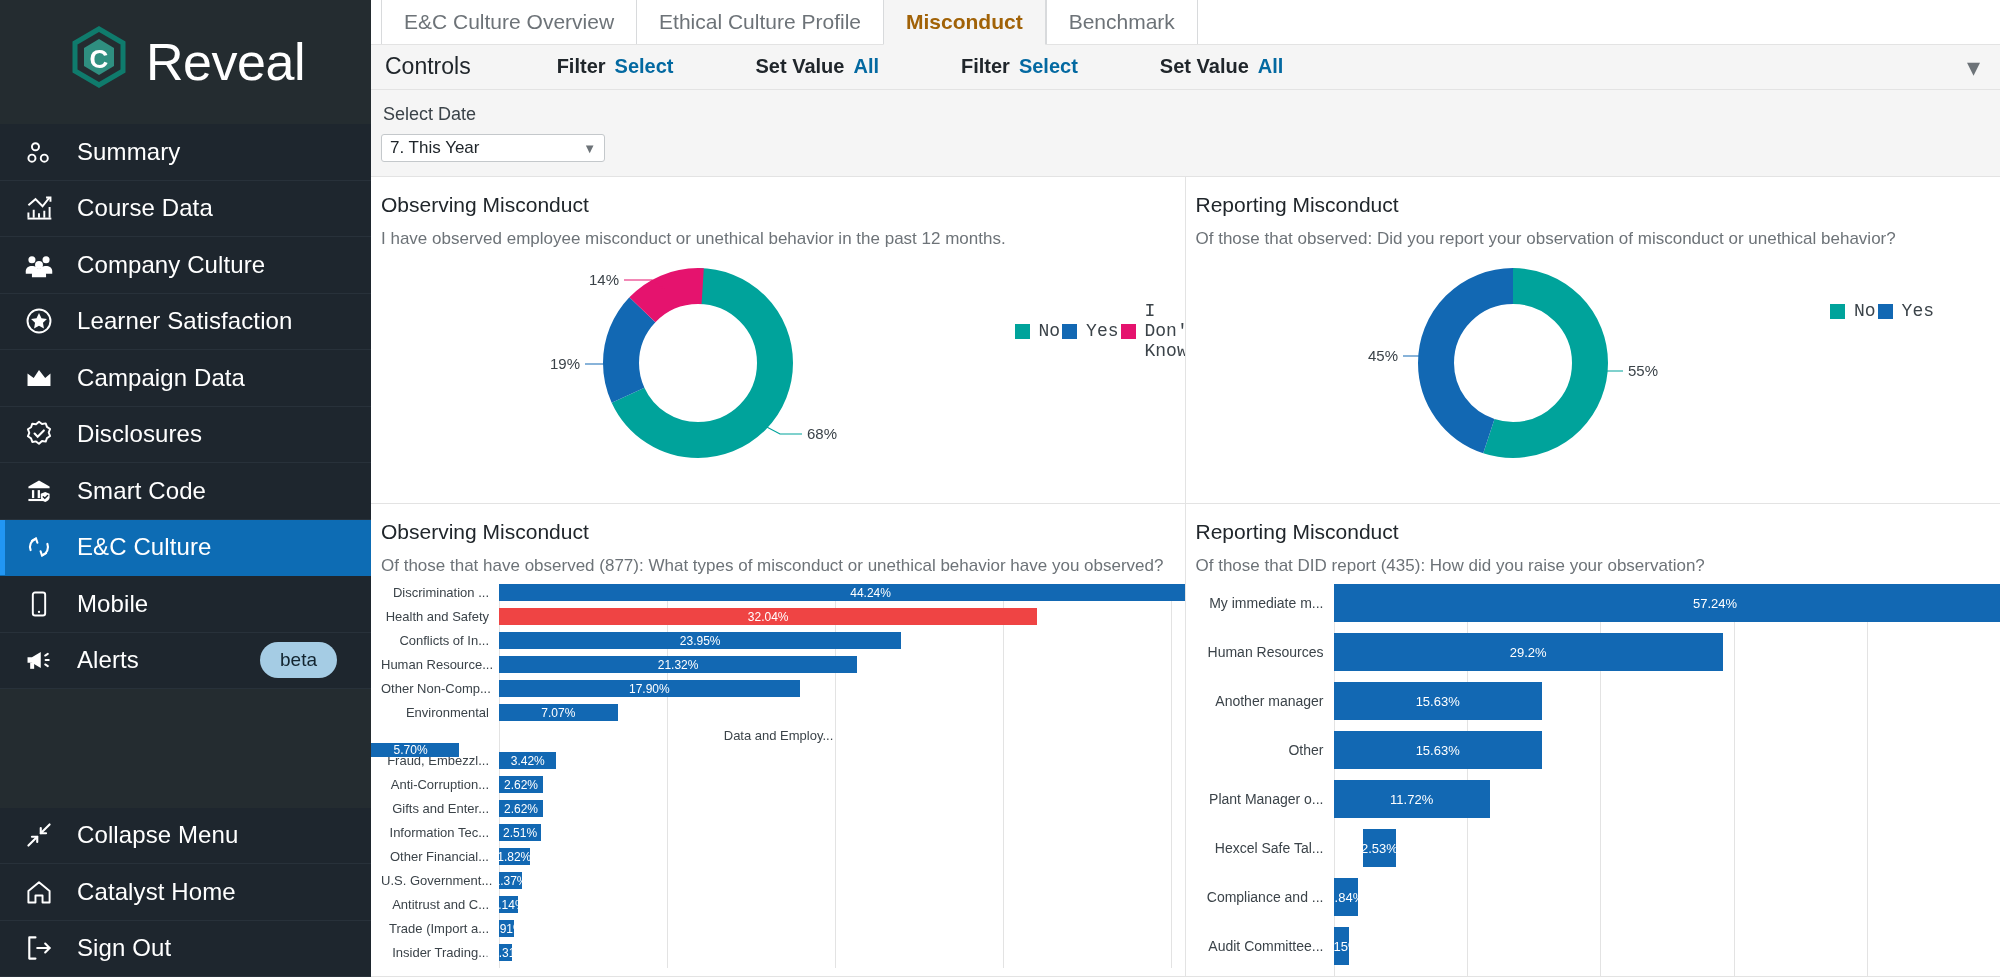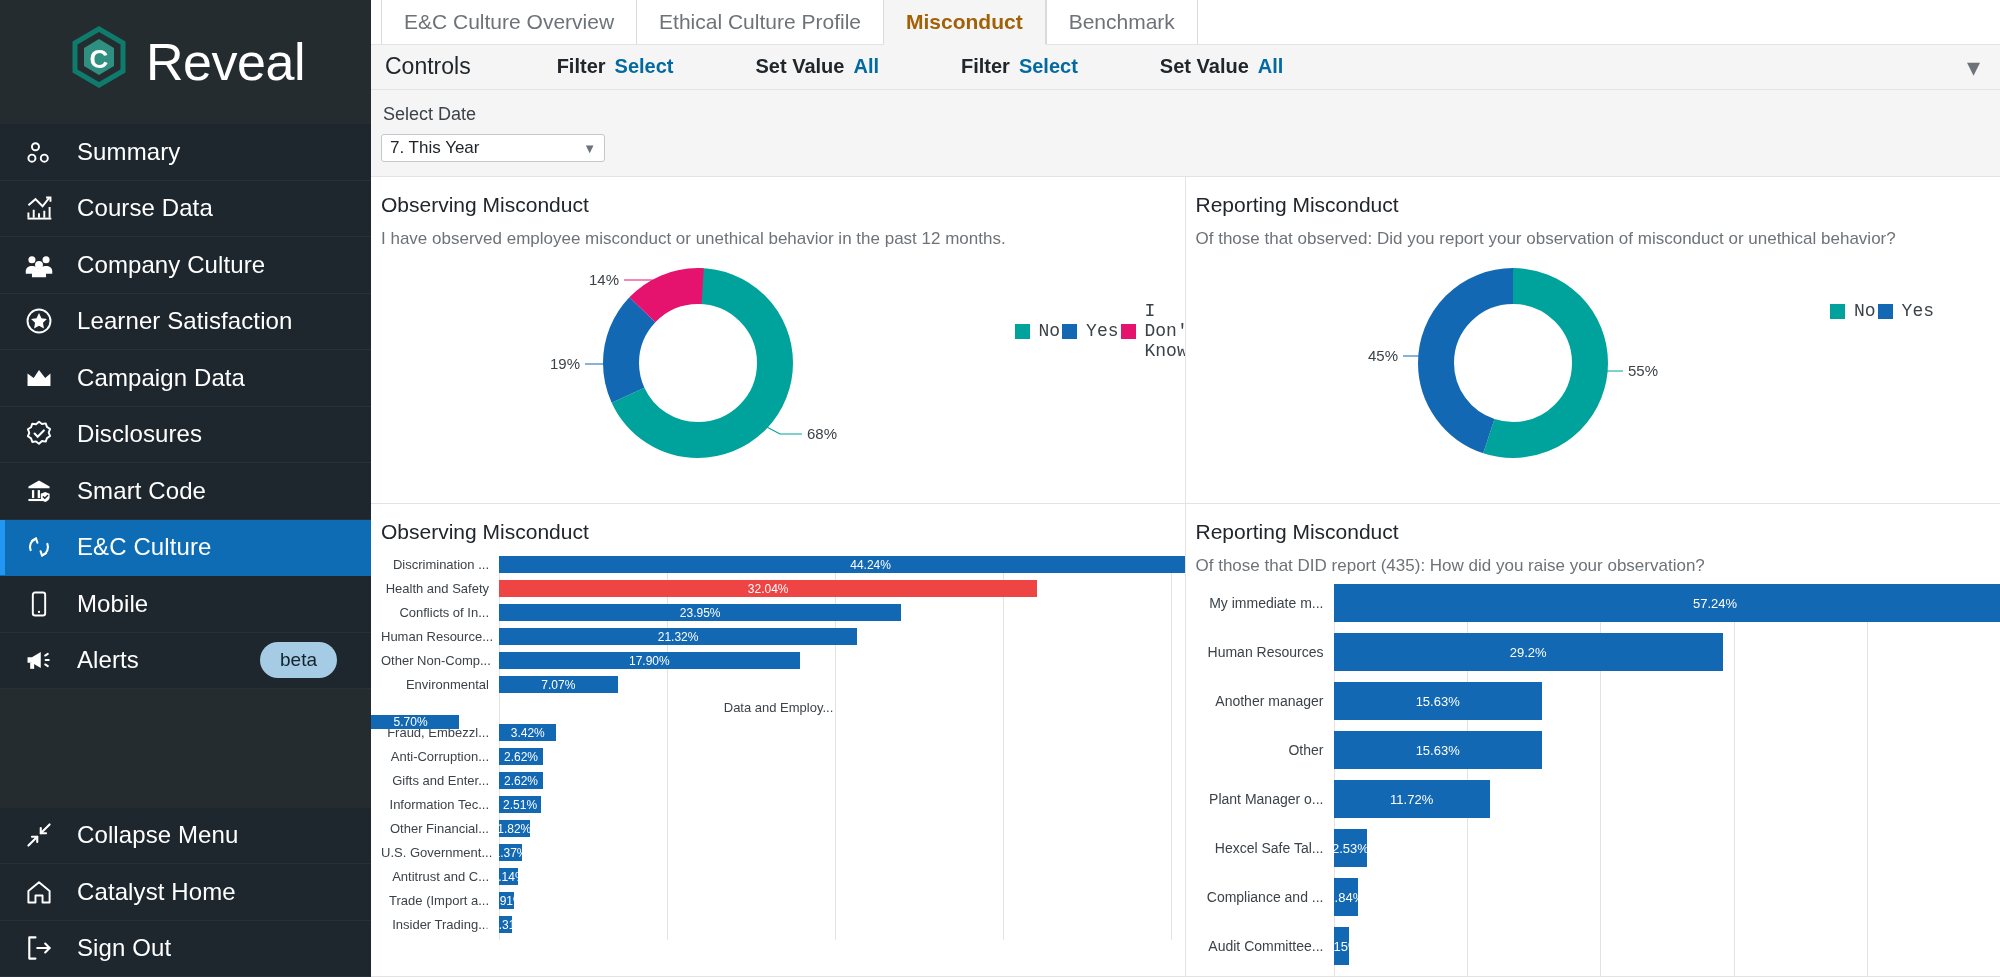--- a/index.html
+++ b/index.html
@@ -403,20 +403,21 @@
             <div class="leg-row">
               <span class="leg-sw" style="background:#1268b3"></span>
               <span class="leg-tx">Yes</span>
             </div>
           </div>
         </div>
       </section>
 
       <section class="panel">
         <div class="p-title">Observing Misconduct</div>
+        <div class="p-sub">Of those that have observed (877): What types of misconduct or unethical behavior have you observed?</div>
         <div class="bars" id="bars-observing">
             <div style="position: relative;">
               <div class="gridlines" style="left: 118px; width: 840px; height: 384px;">
                 <div class="gl" style="left: 0px;"></div>
                 <div class="gl" style="left: 168px;"></div>
                 <div class="gl" style="left: 336px;"></div>
                 <div class="gl" style="left: 504px;"></div>
                 <div class="gl" style="left: 672px;"></div>
               </div>
               <div class="bar-row" style="height: 17px; margin-bottom: 7px;">
@@ -599,21 +600,21 @@
                 <div class="bar-lab" style="width: 138px; font-size: 14px;">Plant Manager o...</div>
                 <div style="width: 800px; height: 100%; position: relative;">
                   <div class="bar-fill" style="width: 156.267px; background: rgb(18, 104, 179);">
                     <span class="bar-val" style="font-size: 13px;">11.72%</span>
                   </div>
                 </div>
               </div>
               <div class="bar-row" style="height: 38px; margin-bottom: 11px;">
                 <div class="bar-lab" style="width: 138px; font-size: 14px;">Hexcel Safe Tal...</div>
                 <div style="width: 800px; height: 100%; position: relative;">
-                  <div class="bar-fill" style="width: 33.7333px; background: rgb(18, 104, 179);">
+                  <div class="bar-fill" style="width: 33.7333px; background: rgb(18, 104, 179); margin-left: 29px;">
                     <span class="bar-val" style="font-size: 13px;">2.53%</span>
                   </div>
                 </div>
               </div>
               <div class="bar-row" style="height: 38px; margin-bottom: 11px;">
                 <div class="bar-lab" style="width: 138px; font-size: 14px;">Compliance and ...</div>
                 <div style="width: 800px; height: 100%; position: relative;">
                   <div class="bar-fill" style="width: 24.5333px; background: rgb(18, 104, 179);">
                     <span class="bar-val" style="font-size: 13px;">1.84%</span>
                   </div>

